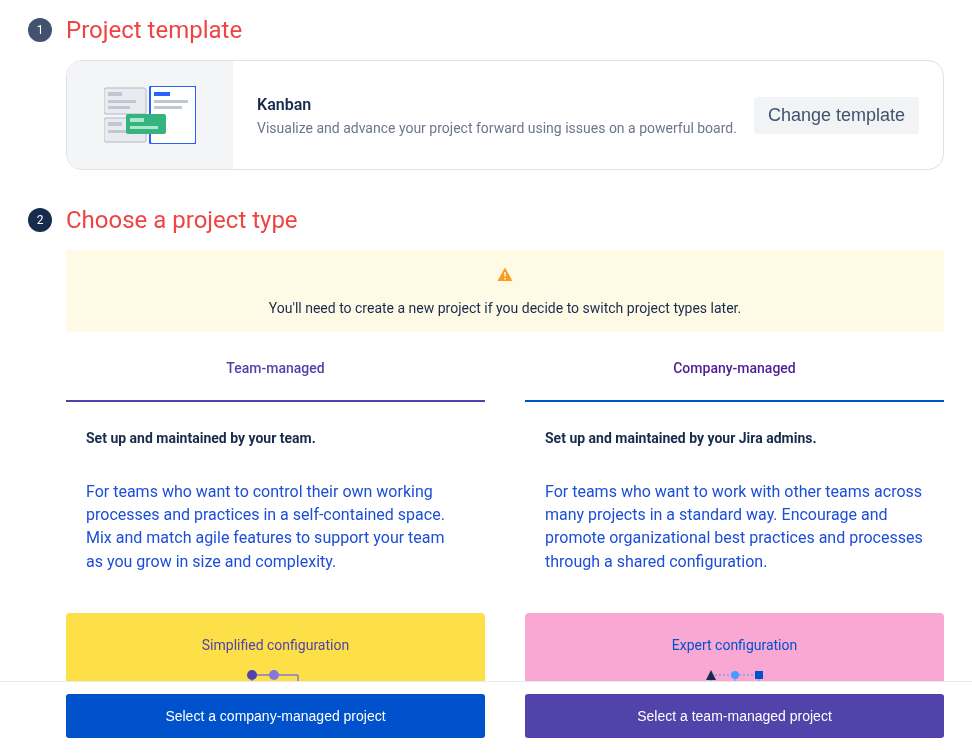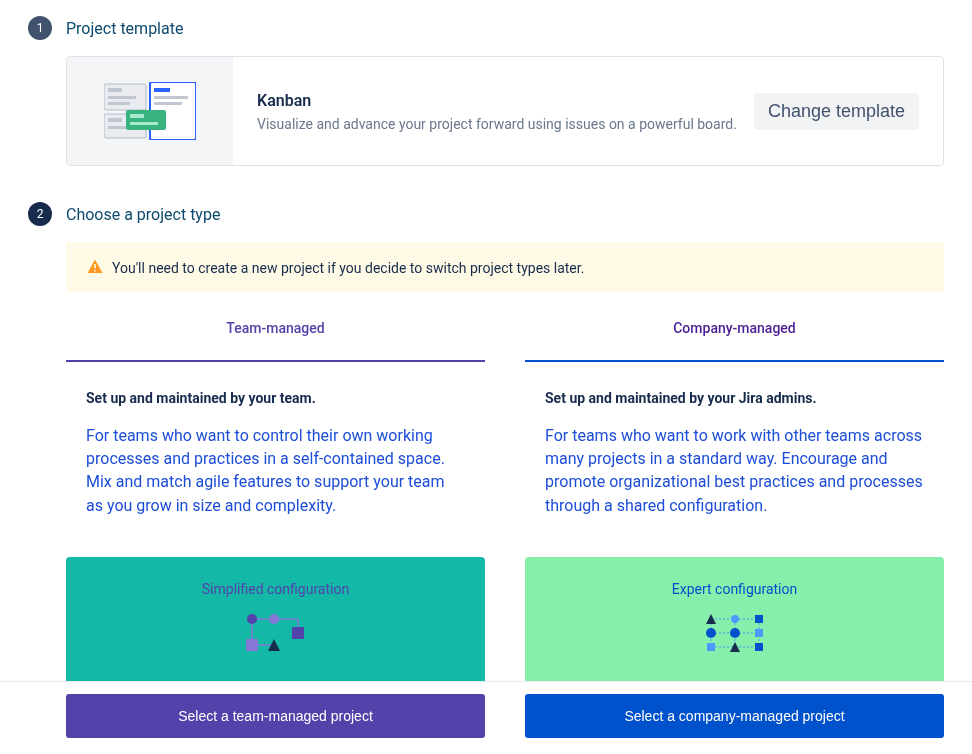--- a/index.html
+++ b/index.html
@@ -31,29 +31,29 @@
     justify-content: center;
     font-size: 12px;
     color: #fff;
     background: #42526E;
     flex-shrink: 0;
   }
   .step-badge.dark {
     background: #172B4D;
   }
   .step-title {
-    font-size: 16px;
+    font-size: 24px;
     font-weight: 400;
-    color: #0c4a6e;
+    color: #ef4444;
     text-align: center;
   }
   .template-card {
     margin-left: 38px;
     border: 1px solid #DFE1E6;
-    border-radius: 4px;
+    border-radius: 16px;
     display: flex;
     overflow: hidden;
     margin-bottom: 36px;
   }
   .template-thumb {
     width: 166px;
     height: 108px;
     background: #F4F5F7;
     display: flex;
     align-items: center;
@@ -86,23 +86,24 @@
     font-size: 18px;
     color: #42526E;
     cursor: pointer;
   }
   .warning-banner {
     margin-left: 38px;
     background: #FFFAE6;
     border-radius: 3px;
     padding: 16px 20px;
     display: flex;
-    align-items: flex-end;
-    gap: 8px;
+    align-items: center;
+    gap: 16px;
     margin-bottom: 28px;
+    flex-direction: column;
   }
   .warn-icon {
     width: 18px; height: 18px;
     flex-shrink: 0;
   }
   .warning-banner .msg {
     color: #172B4D;
     font-size: 14px;
   }
   .columns {
@@ -126,35 +127,35 @@
     color: #4c1d95;
     border-color: #0052CC;
   }
   .col-body {
     padding: 28px 20px 20px 20px;
   }
   .col-body h4 {
     font-size: 14px;
     font-weight: 700;
     color: #172B4D;
-    margin-bottom: 18px;
+    margin-bottom: 34px;
   }
   .col-body p {
     font-size: 16px;
     color: #1d4ed8;
     line-height: 1.45;
   }
   .config-box {
     margin-top: 20px;
     border-radius: 4px;
     padding: 24px 16px 30px 16px;
     text-align: center;
   }
-  .config-box.purple { background: #14b8a6; }
-  .config-box.blue   { background: #86efac; }
+  .config-box.purple { background: #fde047; }
+  .config-box.blue   { background: #f9a8d4; }
   .config-title {
     font-size: 14px;
     font-weight: 400;
     margin-bottom: 14px;
   }
   .config-box.purple .config-title { color: #5243AA; }
   .config-box.blue   .config-title { color: #0052CC; }
   .config-diagram { display:inline-block; }
   .footer-bar {
     position: absolute;
@@ -284,15 +285,15 @@
           <polygon points="36,31 41,41 31,41" fill="#172B4D"></polygon>
           <rect x="56" y="32" width="8" height="8" fill="#0052CC"></rect>
         </svg>
       </div>
     </div>
   </div>
 
 </div>
 
 <div class="footer-bar">
+  <button class="cta blue">Select a company-managed project</button>
   <button class="cta purple">Select a team-managed project</button>
-  <button class="cta blue">Select a company-managed project</button>
 </div>
 
 </body></html>

